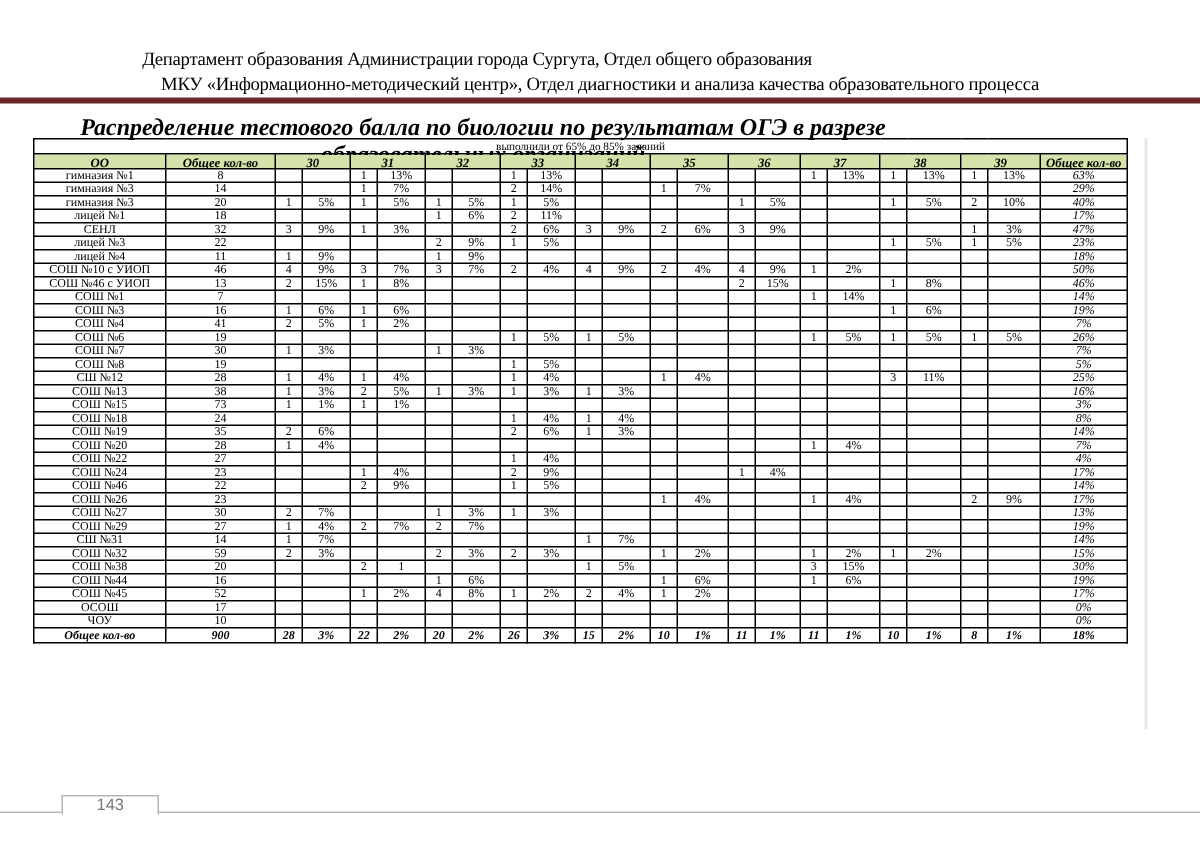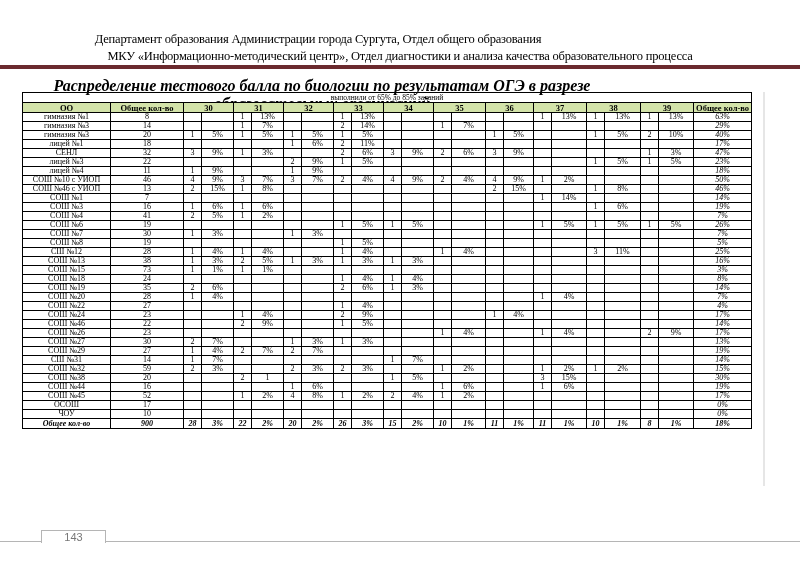--- a/index.html
+++ b/index.html
@@ -3,21 +3,21 @@
 <meta charset="utf-8">
 <style>
   html, body { margin:0; padding:0; background:#ffffff; }
   body { width:800px; height:566px; position:relative; overflow:hidden; font-family:"Liberation Serif","DejaVu Serif",serif; color:#000; }
   .hdr1 { position:absolute; top:32px; left:0; width:636px; text-align:center; font-size:12.5px; letter-spacing:-0.2px; }
   .hdr2 { position:absolute; top:49px; left:0; width:800px; text-align:center; font-size:12.5px; letter-spacing:-0.2px; }
   .rule { position:absolute; top:65px; left:0; width:800px; height:4px; background:#6b2a2e; }
   .title { position:absolute; top:77px; left:0; width:644px; text-align:center; font-size:16px; font-style:italic; font-weight:bold; }
   table { position:absolute; top:92px; left:22px; width:722px; border-collapse:collapse; table-layout:fixed; font-size:8px; line-height:8px; }
   td, th { border:1px solid #000; padding:0; text-align:center; height:8px; overflow:hidden; white-space:nowrap; }
-  th { background:#d3e3a9; font-weight:bold; font-size:8.5px; height:9px; }
+  th { background:#d3e3a9; font-style:italic; font-weight:bold; font-size:8.5px; height:9px; }
   .cap td { font-size:7.5px; height:9px; border-bottom:1px solid #000; }
   td.tot { font-style:italic; }
   tr.total td { font-weight:bold; font-style:italic; height:9px; }
   .footer-line { position:absolute; top:541px; left:0; width:800px; height:1px; background:#b5b5b5; }
   .page-tab { position:absolute; top:530px; left:41px; width:63px; height:12px; border:1px solid #b5b5b5; border-bottom:none; background:#fff; text-align:center; font-size:11px; color:#777; line-height:12px; font-family:"Liberation Sans",sans-serif; }
   .rborder { position:absolute; top:92px; left:763px; width:2px; height:394px; background:#e6e6e6; }
 </style>
 </head>
 <body>
 

